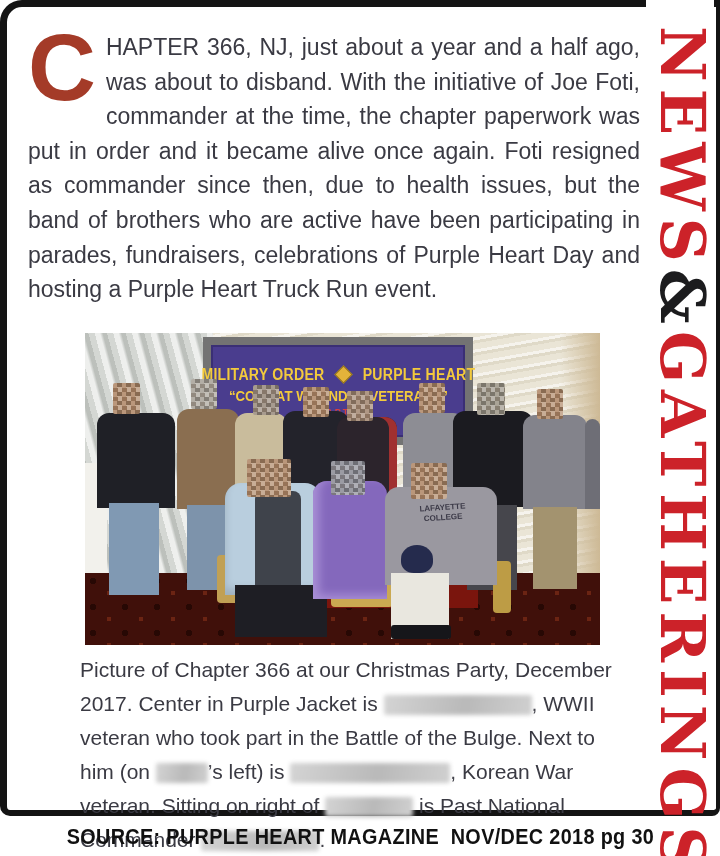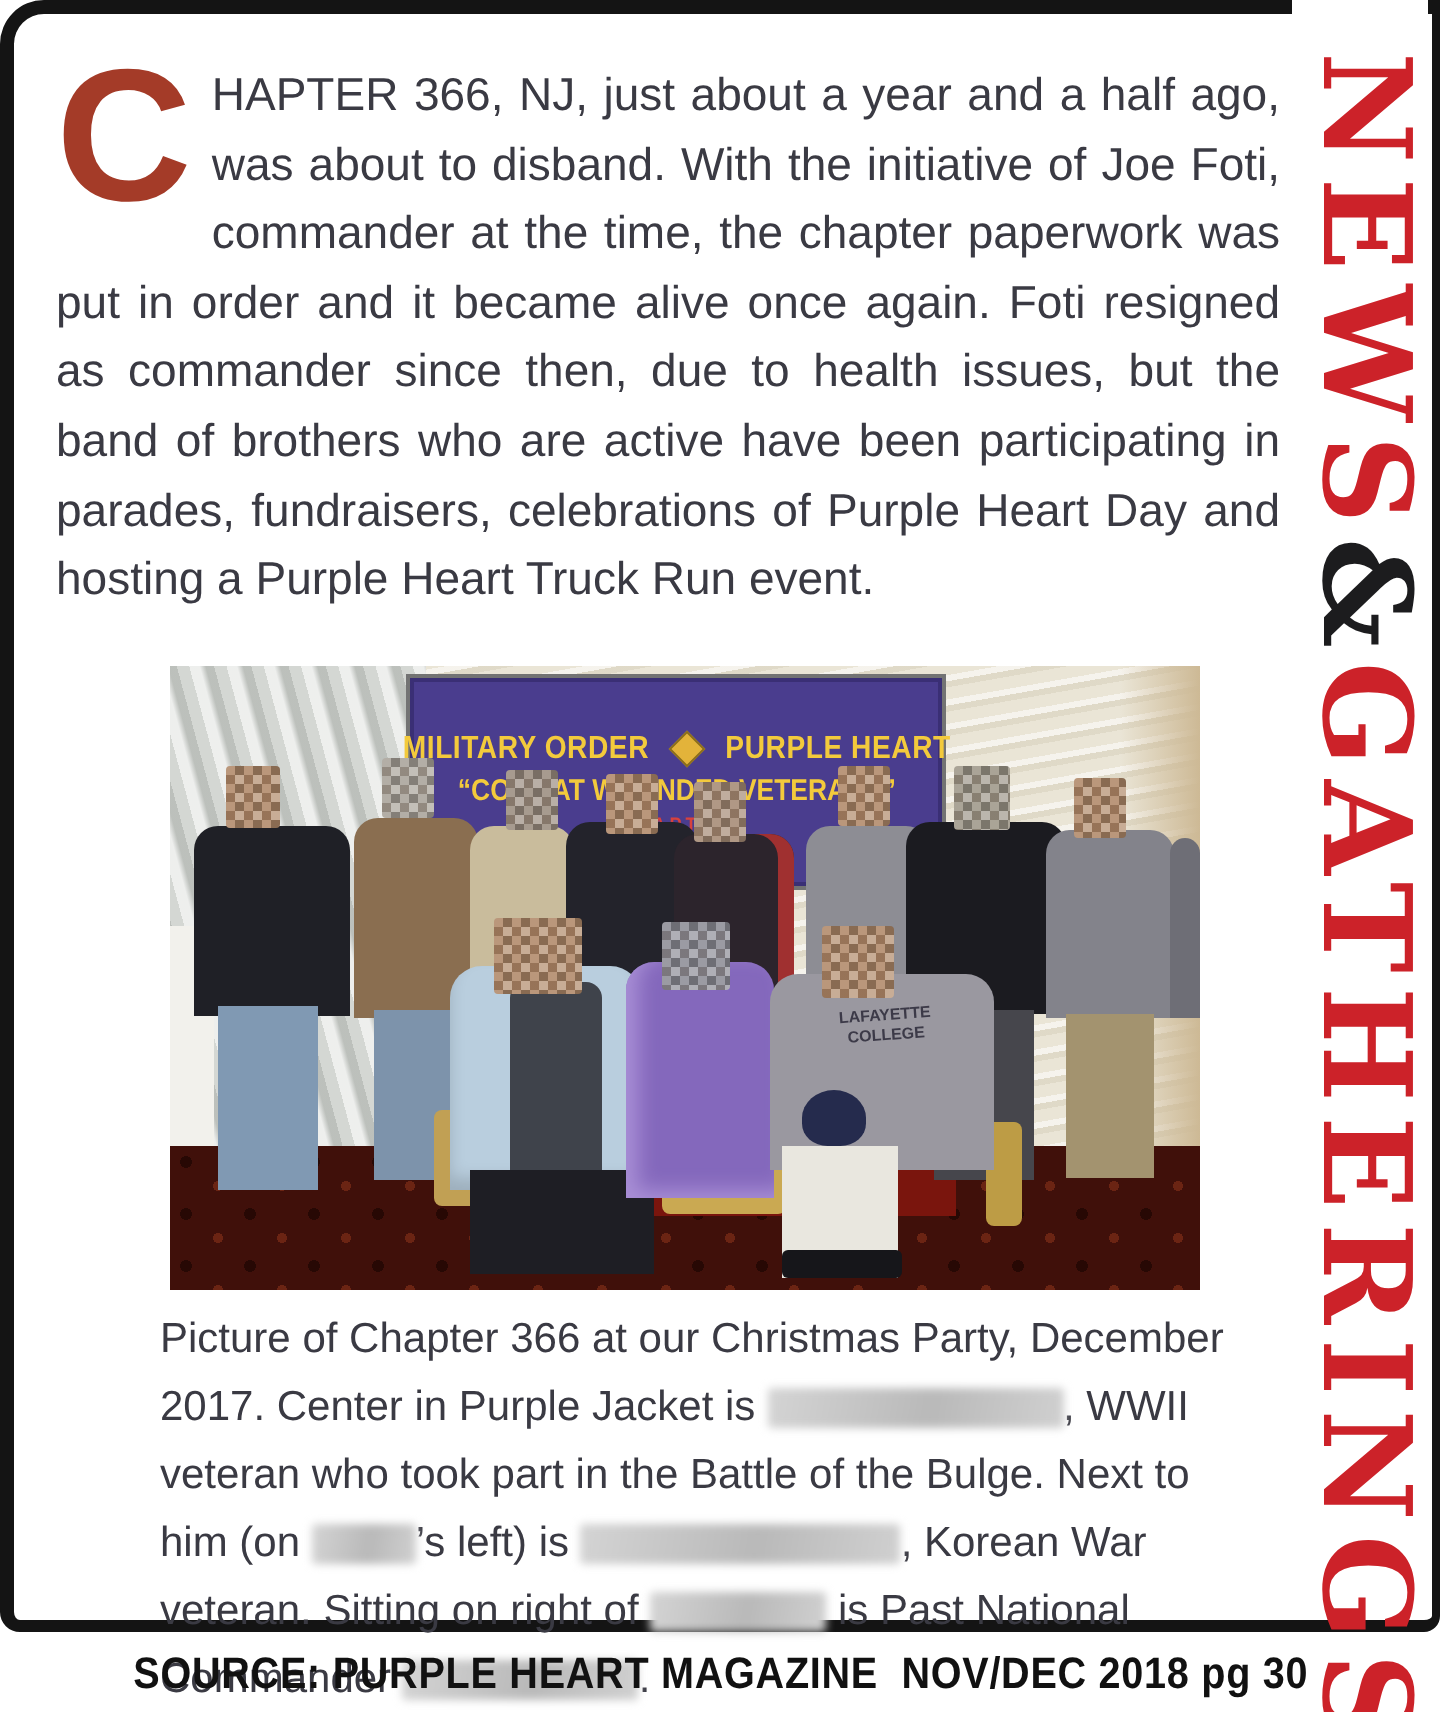--- a/index.html
+++ b/index.html
@@ -36,21 +36,21 @@
   .curtain{position:absolute;left:0;top:0;width:128px;height:312px;background:#d4d7d3;
         background-image:repeating-linear-gradient(75deg,rgba(255,255,255,0.6) 0 5px,rgba(118,124,118,0.25) 8px 12px,transparent 12px 18px);}
   .pillar{position:absolute;left:0;top:130px;width:22px;height:160px;background:#f2f1ec;}
   .carpet{position:absolute;left:0;top:240px;width:515px;height:72px;background:#40100a;
         background-image:radial-gradient(circle at 8px 8px,#270804 3px,transparent 3px),
                          radial-gradient(circle at 24px 20px,#6b2413 2.5px,transparent 2.5px);
         background-size:32px 26px;}
   .runner{position:absolute;left:228px;top:243px;width:165px;height:32px;background:#7a150d;}
 
   .banner{position:absolute;left:118px;top:4px;width:270px;height:108px;box-sizing:border-box;
-        background:#4a3d8e;border:2px solid #737373;box-shadow:inset 0 0 0 2px #3a2f75;
+        background:#4a3d8e;border:8px solid #737373;box-shadow:inset 0 0 0 2px #3a2f75;
         display:flex;flex-direction:column;align-items:center;justify-content:center;gap:3px;}
   .banner-row{display:flex;align-items:center;gap:5px;}
   .banner-text{color:#f3ca3c;font-weight:bold;font-size:16px;letter-spacing:0.3px;
         transform:scaleX(0.88);white-space:nowrap;}
   .banner-sub{color:#f3ca3c;font-weight:bold;font-size:15px;transform:scaleX(0.88);white-space:nowrap;}
   .banner-chapter{color:#d8413c;font-weight:bold;font-size:9px;letter-spacing:2px;}
   .emblem{width:11px;height:11px;background:#e3b33a;transform:rotate(45deg);border:1px solid #8a6d1d;}
 
   .face{position:absolute;background-color:#b08969;border-radius:2px;
         background-image:conic-gradient(from 90deg,rgba(255,255,255,0.3) 25%,rgba(40,20,10,0.18) 0 50%,rgba(255,255,255,0.12) 0 75%,rgba(0,0,0,0.22) 0);

